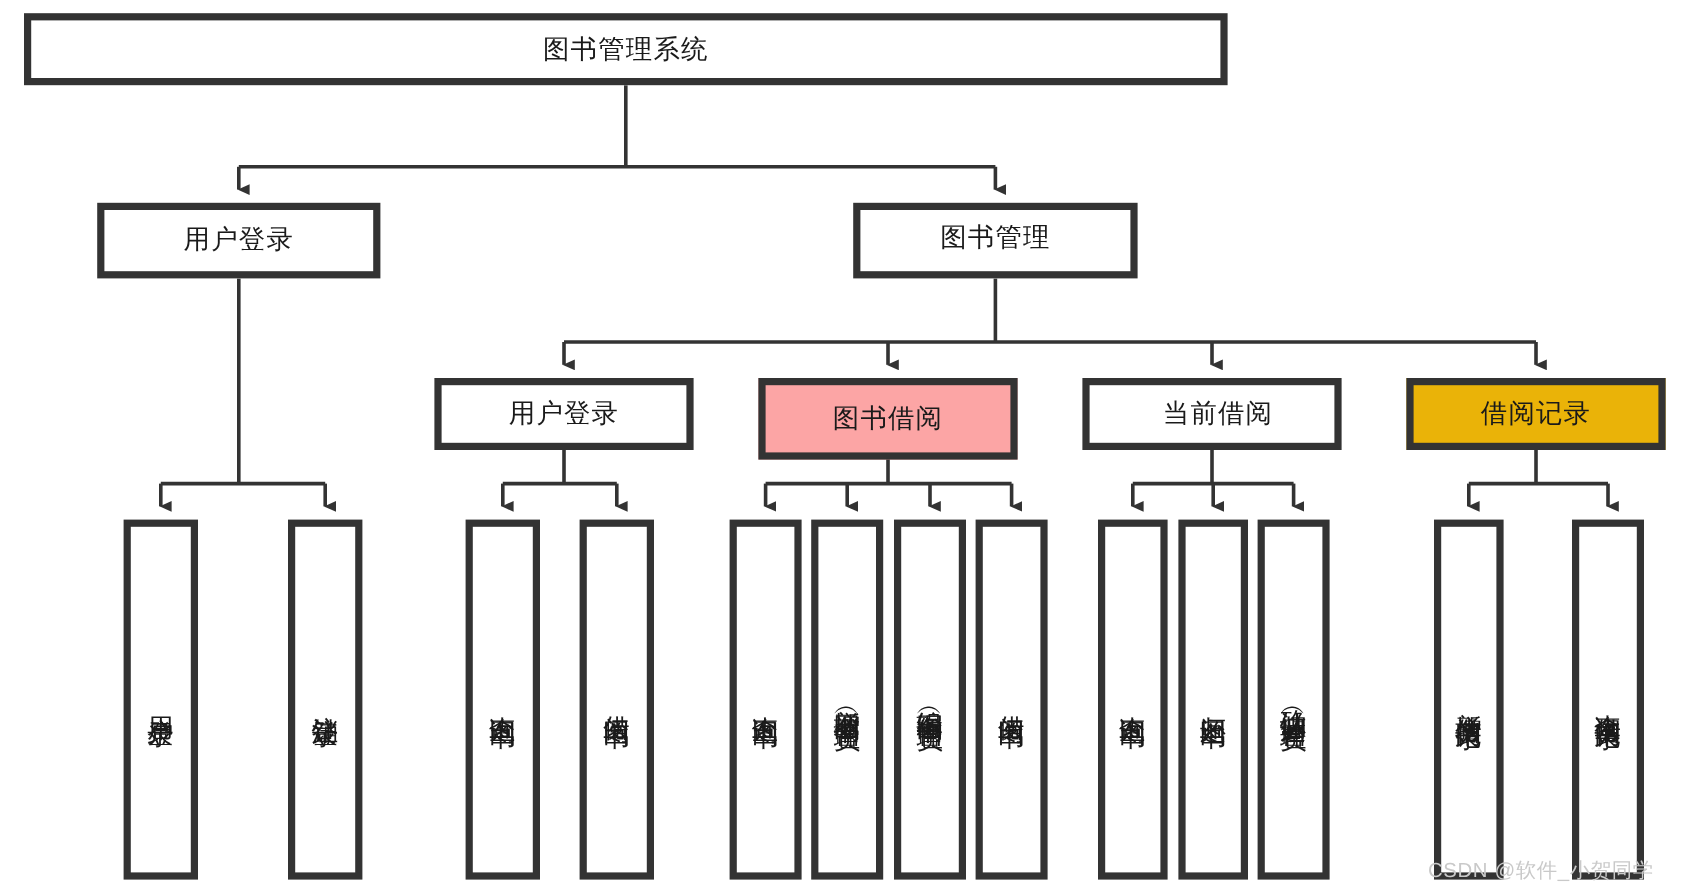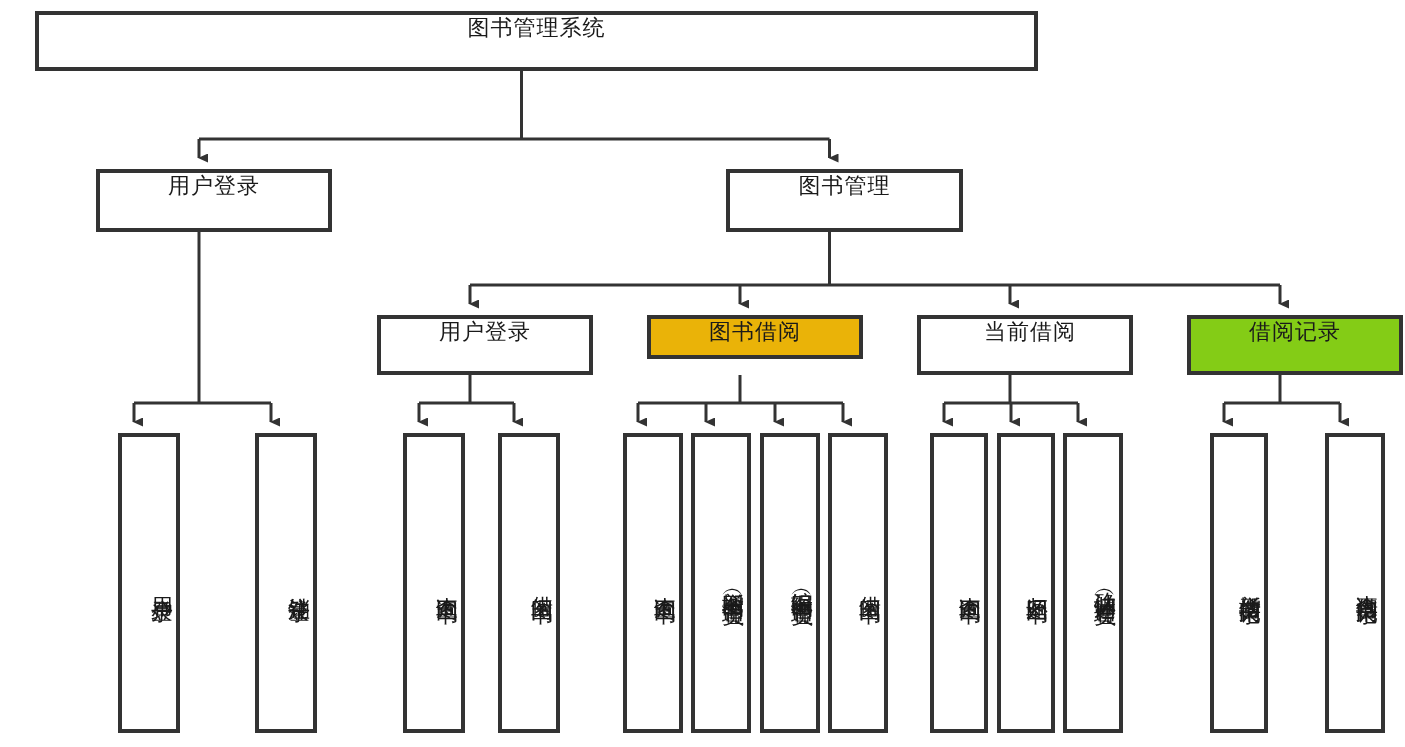--- a/index.html
+++ b/index.html
@@ -21,28 +21,27 @@
   #edges {
     position: absolute;
     left: 0;
     top: 0;
     width: 1405px;
     height: 747px;
   }
   .node {
     position: absolute;
     box-sizing: border-box;
-    border: 4px solid #0f172a;
+    border: 6px solid #0f172a;
     background: #ffffff;
     display: flex;
-    align-items: flex-start;
+    align-items: center;
     justify-content: center;
     color: #1a1a1a;
     z-index: 2;
-    margin-left: 15px;
   }
   .node.horiz {
     font-size: 22px;
     letter-spacing: 1px;
     line-height: 1.2;
     white-space: nowrap;
   }
   .node.vert {
     writing-mode: vertical-rl;
     text-orientation: upright;
@@ -116,33 +115,33 @@
       </g>
   </svg>
 
   <div id="nodes">
       <div class="node horiz" style="left: 20px; top: 11px; width: 1003px; height: 60px; border-color: rgb(51, 51, 51); background: rgb(255, 255, 255); color: rgb(26, 26, 26);">
         <span class="htext">图书管理系统</span>
       </div>
       <div class="node horiz" style="left: 81px; top: 169px; width: 236px; height: 63px; border-color: rgb(51, 51, 51); background: rgb(255, 255, 255); color: rgb(26, 26, 26);">
         <span class="htext">用户登录</span>
       </div>
-      <div class="node horiz" style="left: 711px; top: 169px; width: 237px; height: 63px; border-color: rgb(51, 51, 51); background: rgb(255, 255, 255); color: rgb(26, 26, 26);">
+      <div class="node horiz" style="left: 711px; top: 169px; width: 237px; height: 63px; border-color: rgb(51, 51, 51); background: rgb(255, 255, 255); color: rgb(26, 26, 26); font-family: Liberation Mono, monospace;">
         <span class="htext">图书管理</span>
       </div>
       <div class="node horiz" style="left: 362px; top: 315px; width: 216px; height: 60px; border-color: rgb(51, 51, 51); background: rgb(255, 255, 255); color: rgb(26, 26, 26);">
         <span class="htext">用户登录</span>
       </div>
-      <div class="node horiz" style="left: 632px; top: 315px; width: 216px; height: 44px; border-color: rgb(51, 51, 51); background: #eab308; color: rgb(26, 26, 26);">
+      <div class="node horiz" style="left: 632px; top: 315px; width: 216px; height: 68px; border-color: rgb(51, 51, 51); background: #fca5a5; color: rgb(26, 26, 26);">
         <span class="htext">图书借阅</span>
       </div>
       <div class="node horiz" style="left: 902px; top: 315px; width: 216px; height: 60px; border-color: rgb(51, 51, 51); background: rgb(255, 255, 255); color: rgb(26, 26, 26); padding-left: 10px;">
         <span class="htext">当前借阅</span>
       </div>
-      <div class="node horiz" style="left: 1172px; top: 315px; width: 216px; height: 60px; border-color: rgb(51, 51, 51); background: #84cc16; color: rgb(26, 26, 26);">
+      <div class="node horiz" style="left: 1172px; top: 315px; width: 216px; height: 60px; border-color: rgb(51, 51, 51); background: #eab308; color: rgb(26, 26, 26);">
         <span class="htext">借阅记录</span>
       </div>
       <div class="node vert" style="left: 103px; top: 433px; width: 62px; height: 300px; border-color: rgb(51, 51, 51); background: rgb(255, 255, 255); color: rgb(26, 26, 26);">
         <span class="vtext">用户登录</span>
       </div>
       <div class="node vert" style="left: 240px; top: 433px; width: 62px; height: 300px; border-color: rgb(51, 51, 51); background: rgb(255, 255, 255); color: rgb(26, 26, 26);">
         <span class="vtext">注销登录</span>
       </div>
       <div class="node vert" style="left: 388px; top: 433px; width: 62px; height: 300px; border-color: rgb(51, 51, 51); background: rgb(255, 255, 255); color: rgb(26, 26, 26);">
         <span class="vtext">查询图书</span>
@@ -172,13 +171,14 @@
         <span class="vtext">确认归还（管理员）</span>
       </div>
       <div class="node vert" style="left: 1195px; top: 433px; width: 58px; height: 300px; border-color: rgb(51, 51, 51); background: rgb(255, 255, 255); color: rgb(26, 26, 26);">
         <span class="vtext">新增借阅记录</span>
       </div>
       <div class="node vert" style="left: 1310px; top: 433px; width: 60px; height: 300px; border-color: rgb(51, 51, 51); background: rgb(255, 255, 255); color: rgb(26, 26, 26);">
         <span class="vtext">查询借阅记录</span>
       </div>
     </div>
 
+  <div id="watermark">CSDN @软件_小贺同学</div>
 </div>
 
 </body></html>

